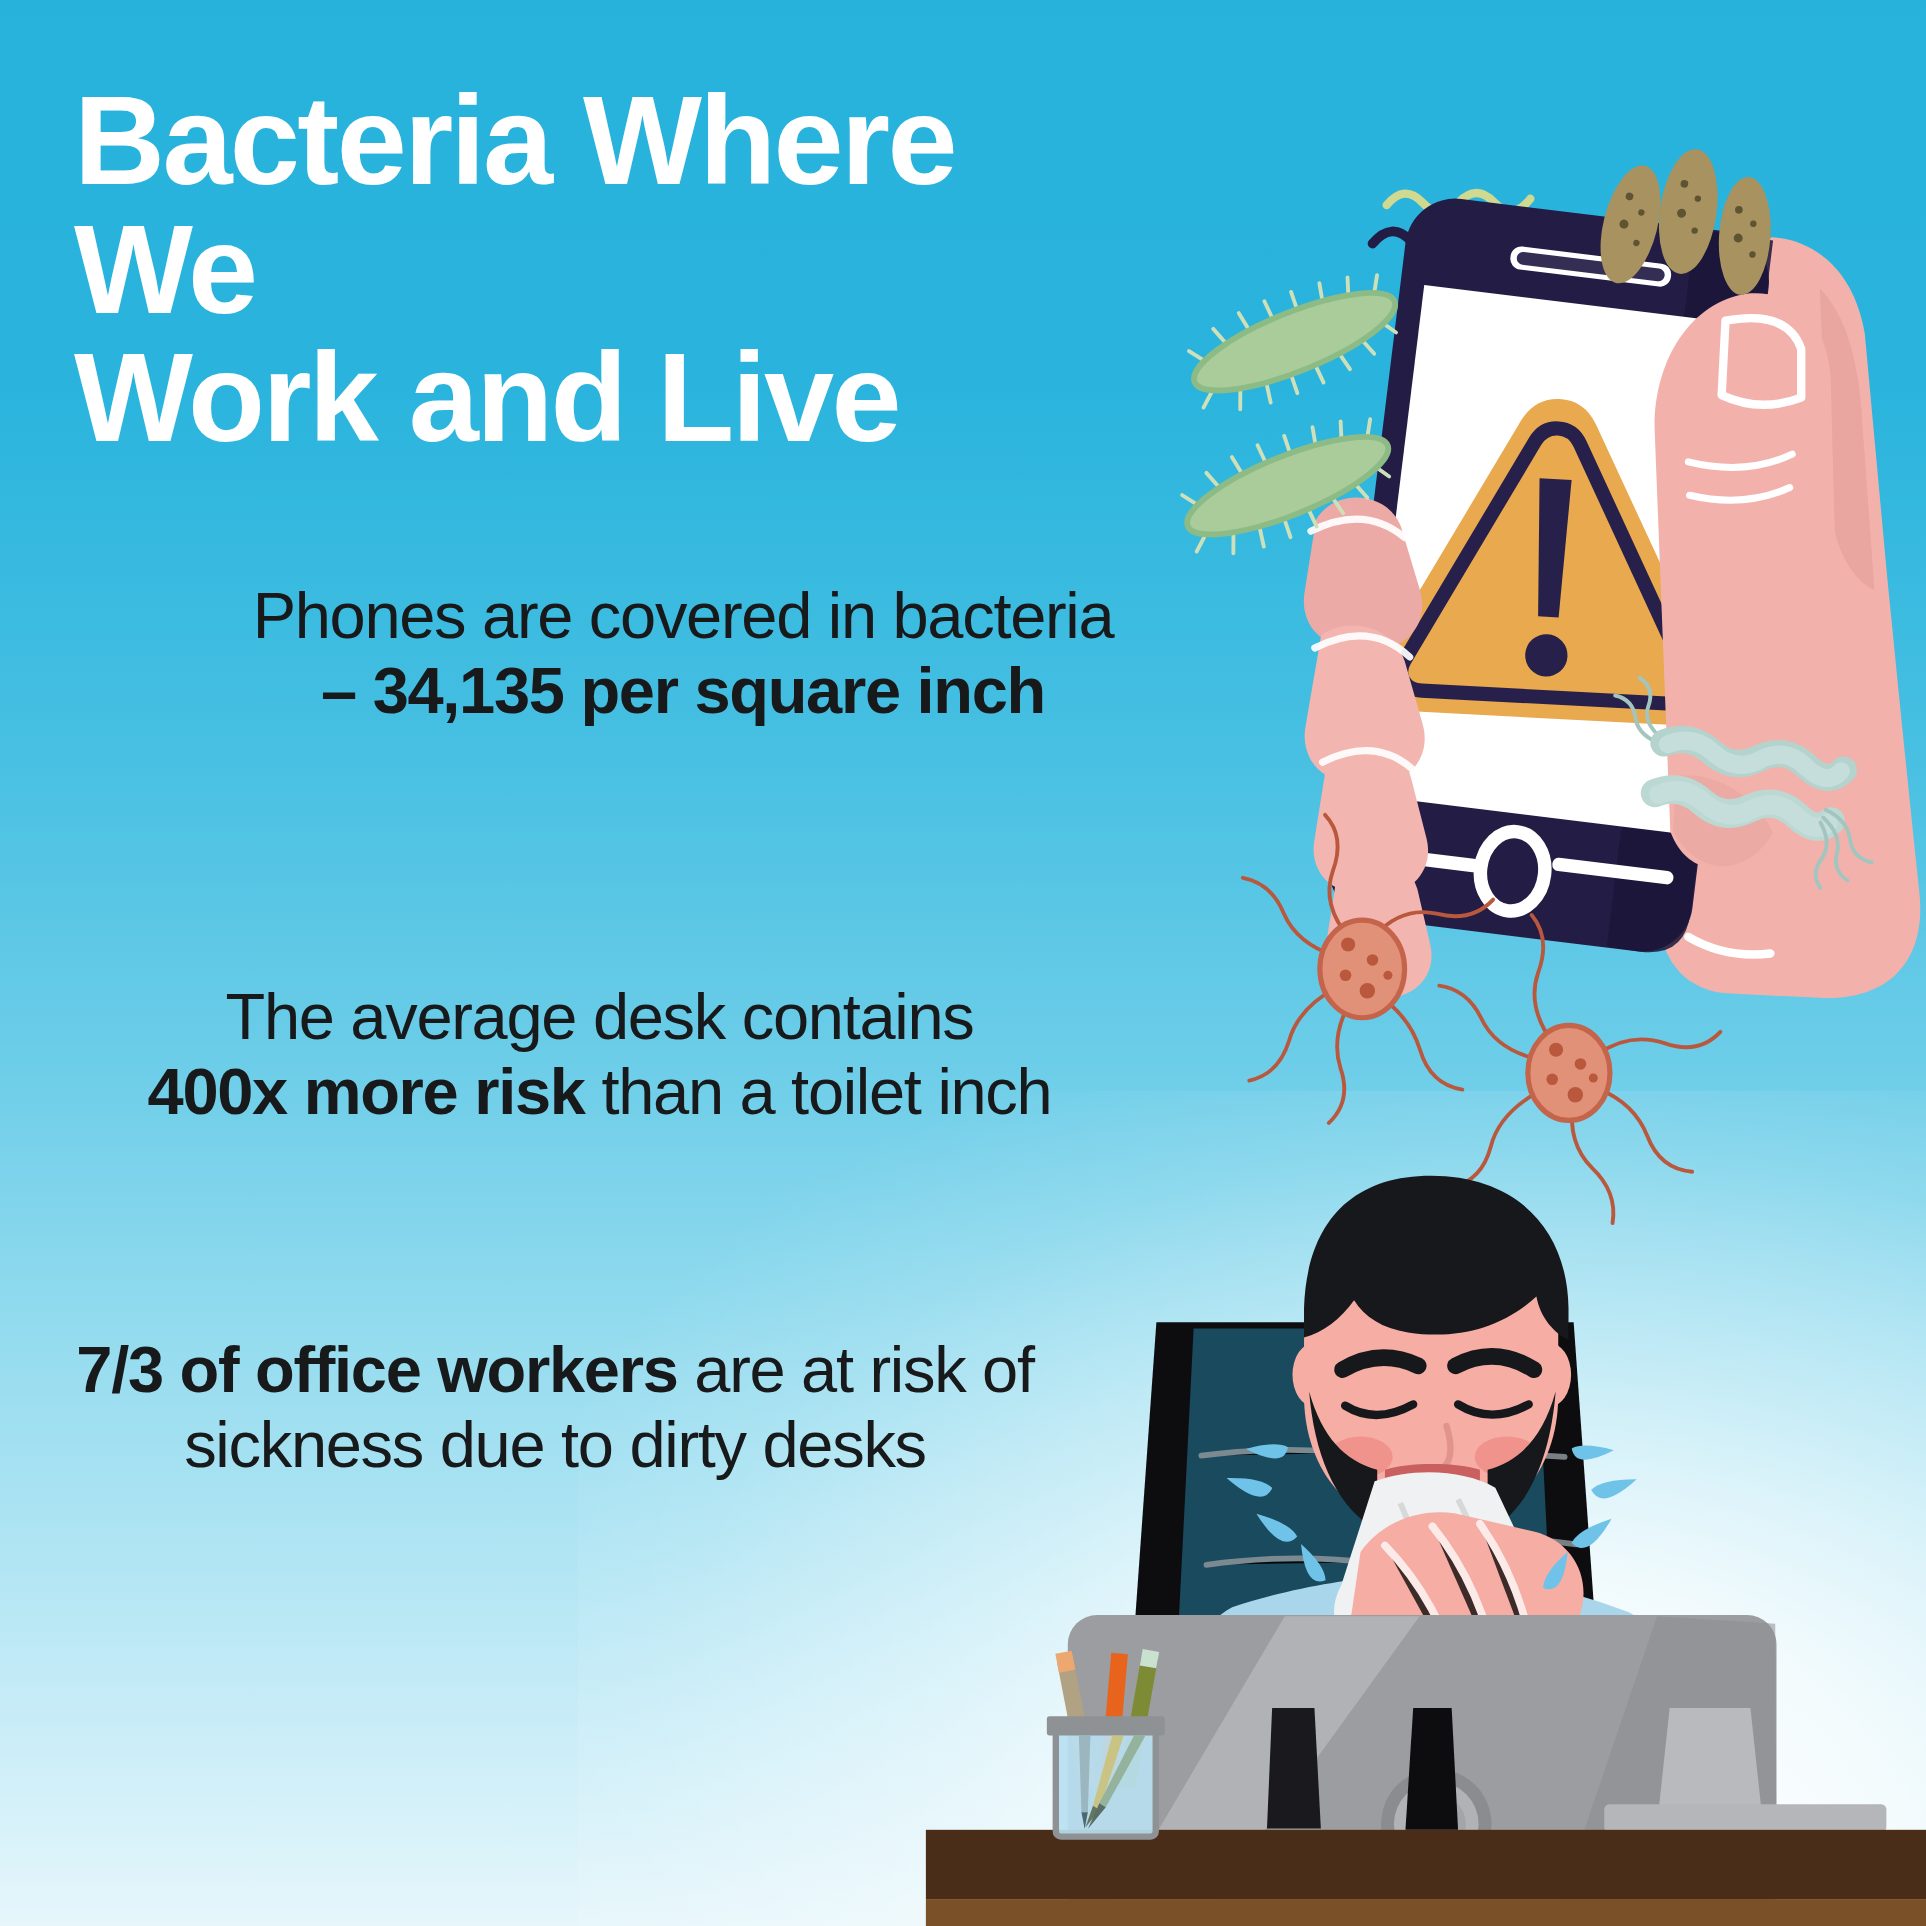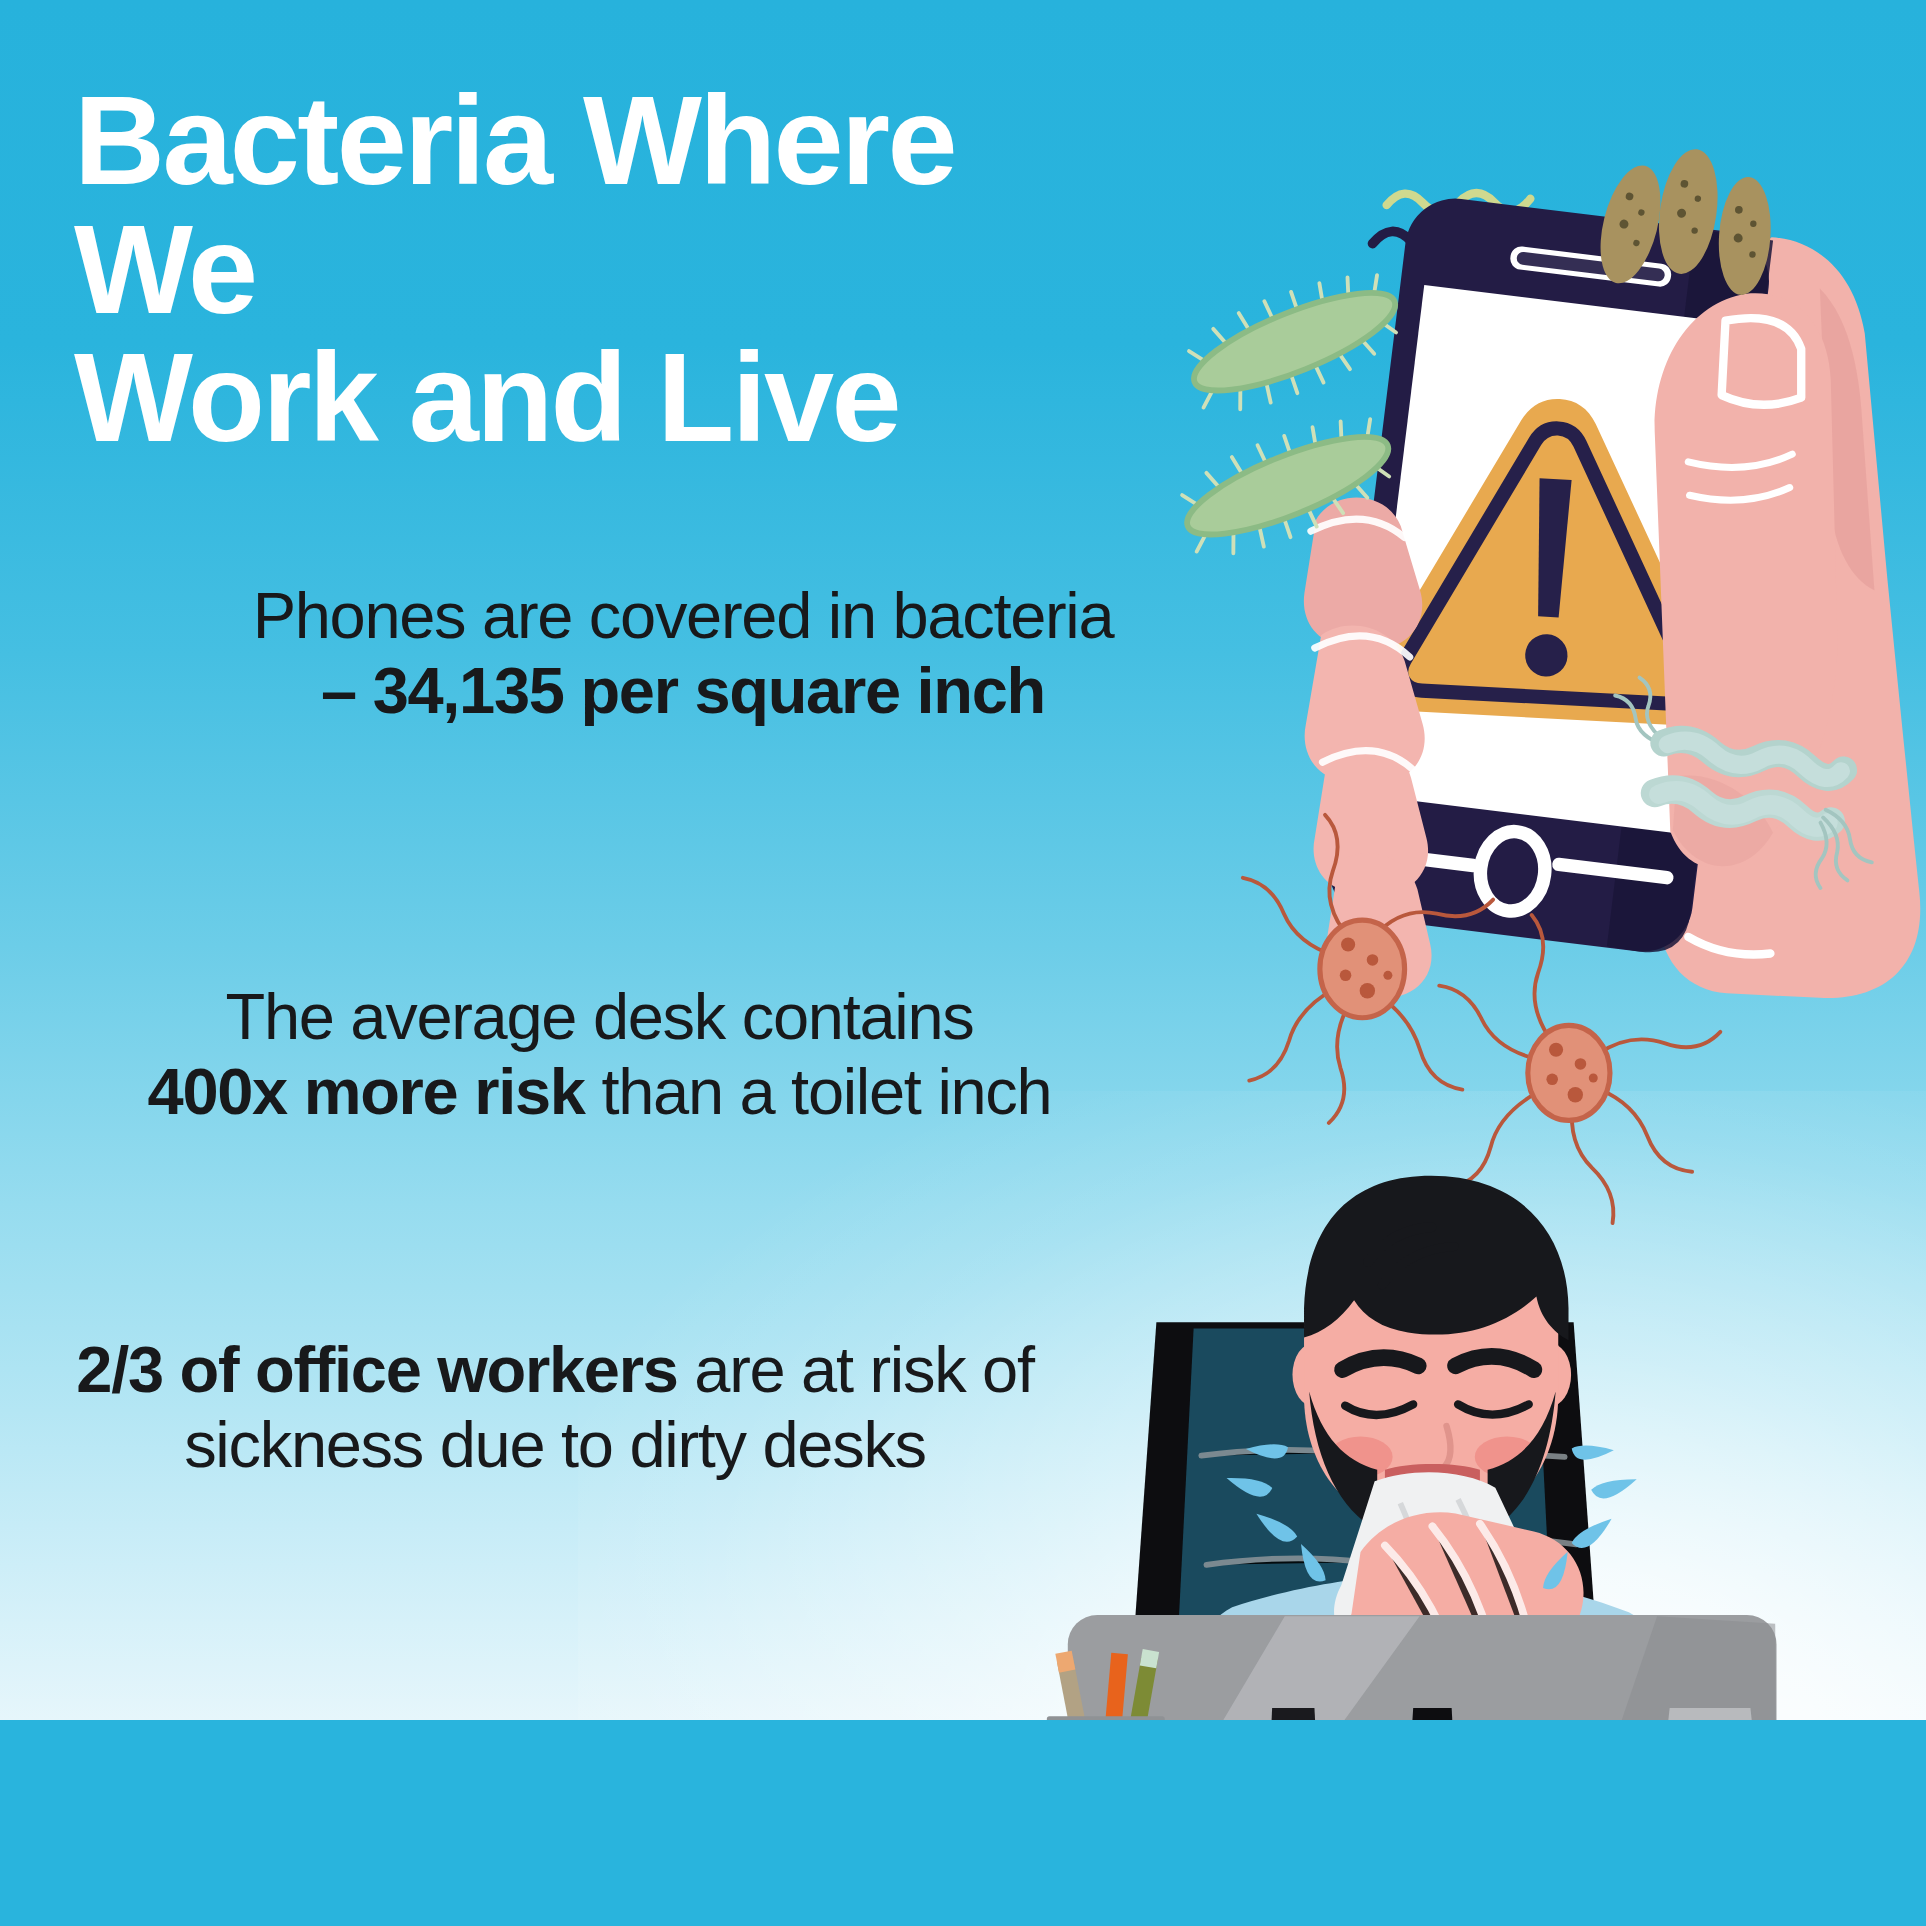--- a/index.html
+++ b/index.html
@@ -6,21 +6,21 @@
   * { margin:0; padding:0; box-sizing:border-box; }
   html,body { width:1926px; height:1926px; }
   body {
     font-family:"Liberation Sans", sans-serif;
     overflow:hidden;
     position:relative;
     background:#29b4dd;
   }
   #poster {
     position:absolute; inset:0;
-    width:1926px; height:1720px;
+    width:1926px; height:1926px;
     overflow:hidden;
   }
   
   .bg-base {
     position:absolute; inset:0;
     background:linear-gradient(to bottom,
        #27b2dc 0%,
        #2ab4dd 20%,
        #45bfe2 38%,
        #6ccde8 55%,
@@ -86,21 +86,21 @@
     <span>Phones are covered in bacteria</span><br>
     <b>– 34,135 per square inch</b>
   </div>
 
   <div class="stat" id="stat-2">
     <span>The average desk contains </span><br>
     <b>400x more risk</b><span> than a toilet inch</span>
   </div>
 
   <div class="stat" id="stat-3">
-    <b>2/3 of office workers</b><span> are at risk of sickness due to dirty desks</span>
+    <b>7/3 of office workers</b><span> are at risk of sickness due to dirty desks</span>
   </div>
 
   <div class="art" style="left:1239px; top:128px; width:706px; height:963px;">
     <svg width="706" height="963" viewBox="0 0 1100 1500">
 
       <path d="M 230 120 q 28 -34 56 -4 q 28 30 56 0 q 28 -30 56 0 q 28 30 56 -6" fill="none" stroke="#cfd98f" stroke-width="13" stroke-linecap="round"></path>
       <path d="M 208 180 q 30 -36 60 -4 q 30 32 60 0 q 30 -32 60 2 q 30 34 58 -4" fill="none" stroke="#231c45" stroke-width="15" stroke-linecap="round"></path>
 
       <g>
         <path d="M 830 170

